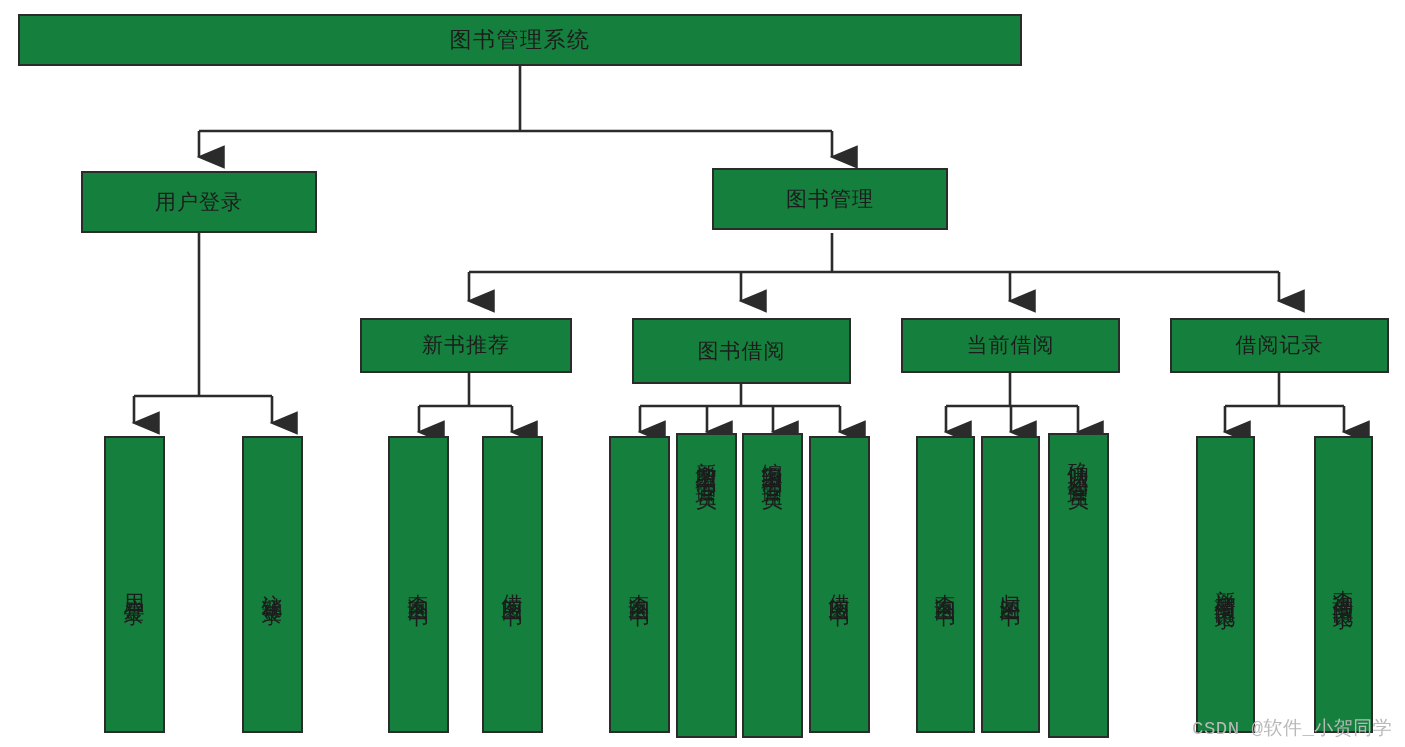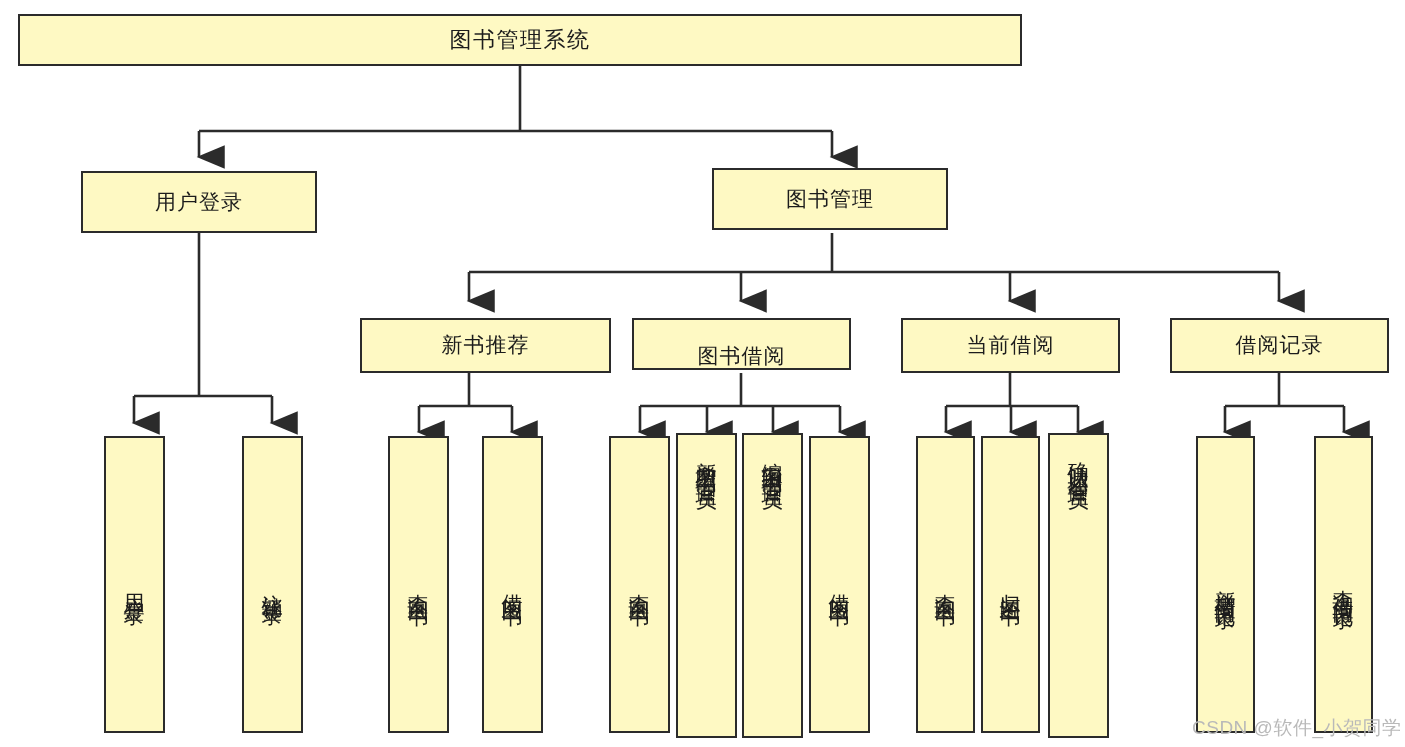--- a/index.html
+++ b/index.html
@@ -24,21 +24,21 @@
     left: 0;
     top: 0;
     width: 1405px;
     height: 747px;
     pointer-events: none;
   }
   .node {
     position: absolute;
     box-sizing: border-box;
     border: 2px solid #2b2b2b;
-    background: #fef9c3;
+    background: #15803d;
     display: flex;
     align-items: center;
     justify-content: center;
     text-align: center;
     color: #1c1c1c;
   }
   .node .label {
     display: block;
     line-height: 1.15;
     white-space: pre-line;
@@ -138,25 +138,25 @@
   </div>
 
   <div class="node h" style="left:81px; top:171px; width:236px; height:62px;">
     <span class="label">用户登录</span>
   </div>
 
   <div class="node h" style="left:712px; top:168px; width:236px; height:62px;">
     <span class="label">图书管理</span>
   </div>
 
-  <div class="node h" style="left:360px; top:318px; width:251px; height:55px;">
+  <div class="node h" style="left:360px; top:318px; width:212px; height:55px;">
     <span class="label">新书推荐</span>
   </div>
 
-  <div class="node h" style="left:632px; top:318px; width:219px; height:52px;align-items:flex-end;">
+  <div class="node h" style="left:632px; top:318px; width:219px; height:66px;">
     <span class="label">图书借阅</span>
   </div>
 
   <div class="node h" style="left:1170px; top:318px; width:219px; height:55px;">
     <span class="label">借阅记录</span>
   </div>
 
   <div class="node h" style="left:901px; top:318px; width:219px; height:55px;">
     <span class="label">当前借阅</span>
   </div>
@@ -206,15 +206,15 @@
   </div>
 
   <div class="node v mid" style="left:1196px; top:436px; width:59px; height:297px;">
     <span class="label">新增借阅记录</span>
   </div>
 
   <div class="node v mid" style="left:1314px; top:436px; width:59px; height:297px;">
     <span class="label">查询借阅记录</span>
   </div>
 
-  <div class="watermark" style="left:1192px; top:715px;">CSDN @软件_小贺同学</div>
+  <div class="watermark" style="left:1192px; top:715px;font-family:Liberation Mono, monospace;">CSDN @软件_小贺同学</div>
 
 </div>
 
 </body></html>

